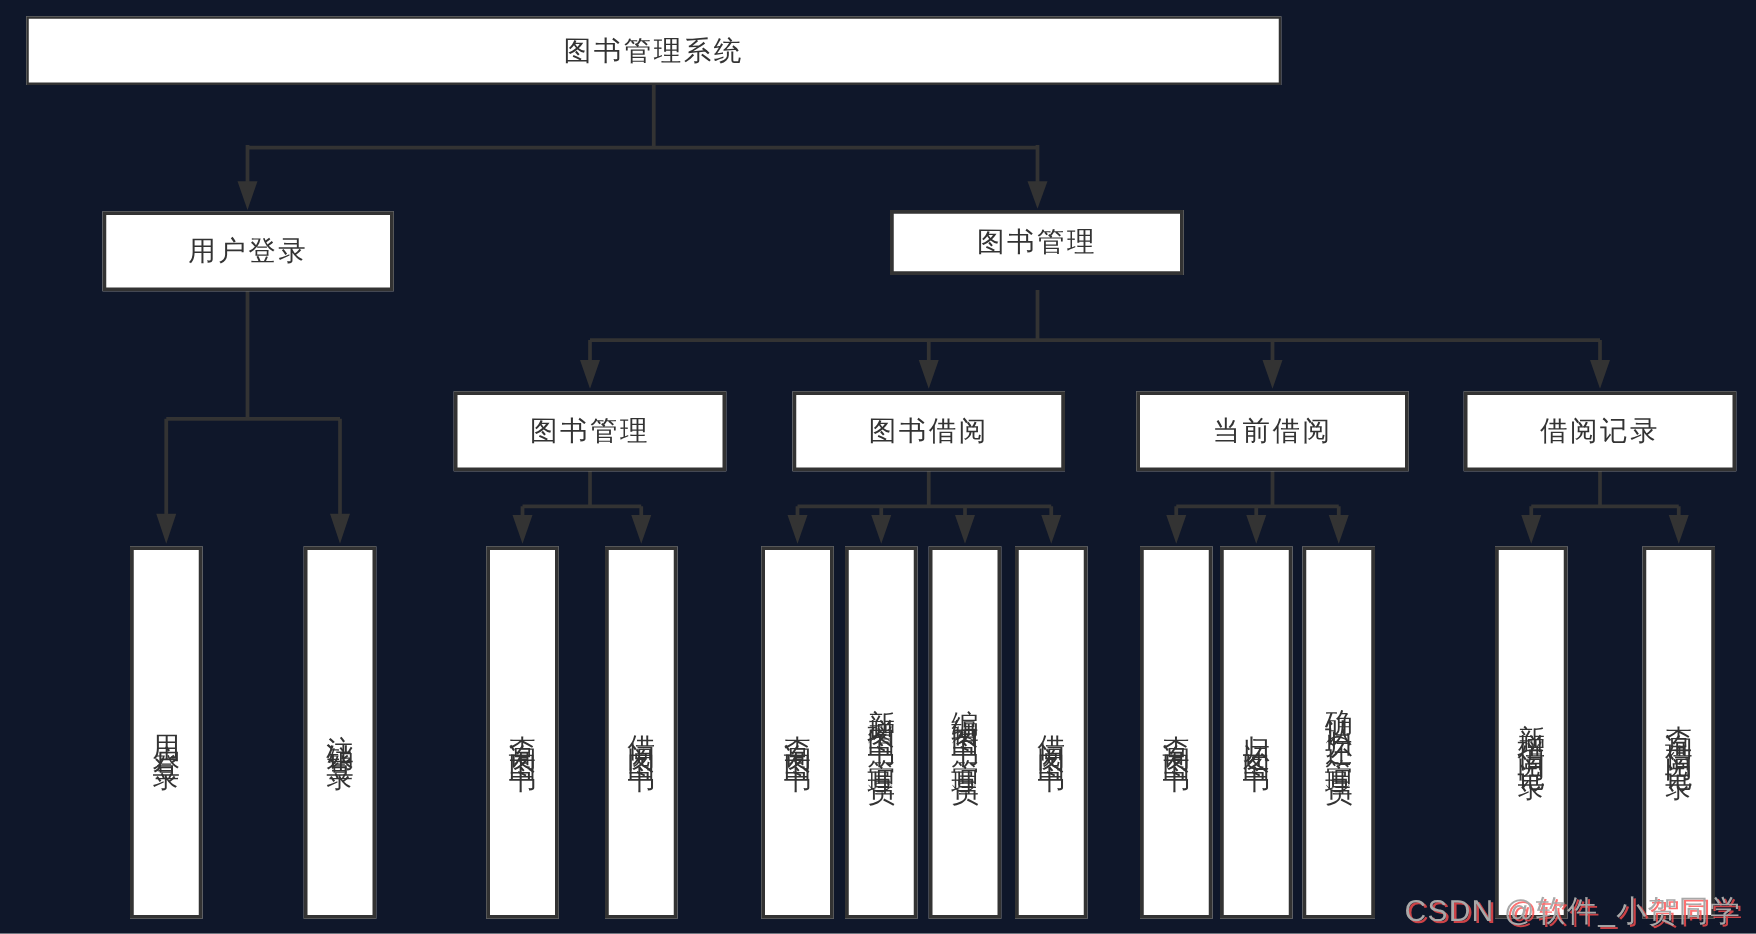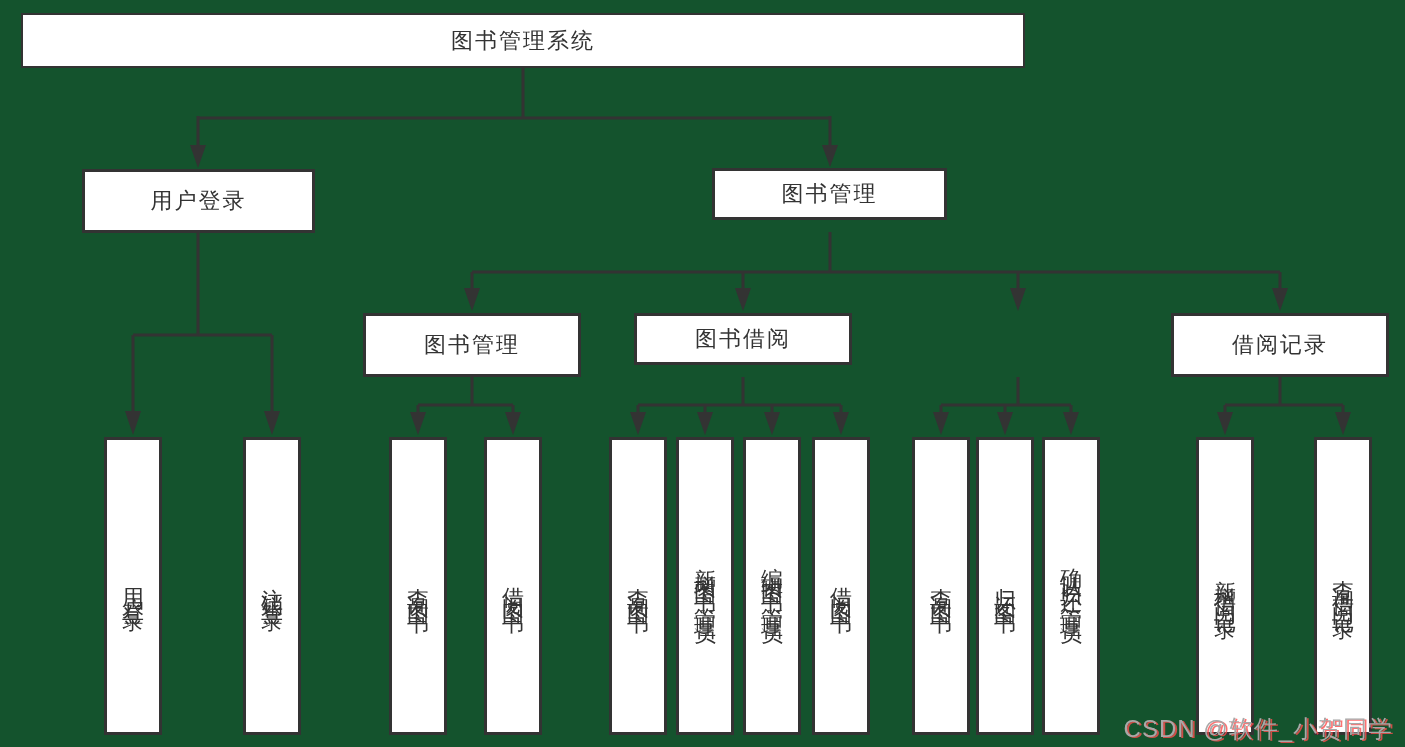--- a/index.html
+++ b/index.html
@@ -5,21 +5,21 @@
   html, body {
     margin: 0;
     padding: 0;
     background: #ffffff;
     font-family: "Liberation Sans", "DejaVu Sans", sans-serif;
   }
   #canvas {
     position: relative;
     width: 1405px;
     height: 747px;
-    background: #14532d;
+    background: #0f172a;
     overflow: hidden;
   }
   #connectors {
     position: absolute;
     left: 0;
     top: 0;
     width: 1405px;
     height: 747px;
     pointer-events: none;
   }
@@ -44,21 +44,21 @@
     white-space: normal;
     line-height: 1;
   }
   
   #n-root   { left: 21px;  top: 13px;  width: 1004px; height: 55px; }
   
   #n-ulogin { left: 82px;  top: 169px; width: 233px; height: 64px; }
   #n-bmgmt  { left: 712px; top: 168px; width: 235px; height: 52px; }
   
   #n-newbook { left: 363px;  top: 313px; width: 218px; height: 64px; }
-  #n-borrow  { left: 634px;  top: 313px; width: 218px; height: 52px; }
+  #n-borrow  { left: 634px;  top: 313px; width: 218px; height: 64px; }
   #n-current { left: 909px;  top: 313px; width: 218px; height: 64px; }
   #n-records { left: 1171px; top: 313px; width: 218px; height: 64px; }
   
   .leaf { top: 437px; width: 58px; height: 298px; }
   #l-ulogin  { left: 104px; }
   #l-logout  { left: 243px; }
   #l-nbq     { left: 389px; }
   #l-nbb     { left: 484px; }
   #l-bbq     { left: 609px; }
   #l-bba     { left: 676px; }
@@ -127,20 +127,21 @@
     </g>
   </svg>
 
   <div class="box root" id="n-root">图书管理系统</div>
 
   <div class="box" id="n-ulogin">用户登录</div>
   <div class="box" id="n-bmgmt">图书管理</div>
 
   <div class="box" id="n-newbook">图书管理</div>
   <div class="box" id="n-borrow">图书借阅</div>
+  <div class="box" id="n-current">当前借阅</div>
   <div class="box" id="n-records">借阅记录</div>
 
   <div class="box vbox leaf" id="l-ulogin">用户登录</div>
   <div class="box vbox leaf" id="l-logout">注销登录</div>
 
   <div class="box vbox leaf" id="l-nbq">查询图书</div>
   <div class="box vbox leaf" id="l-nbb">借阅图书</div>
 
   <div class="box vbox leaf" id="l-bbq">查询图书</div>
   <div class="box vbox leaf" id="l-bba">新增图书（管理员）</div>

